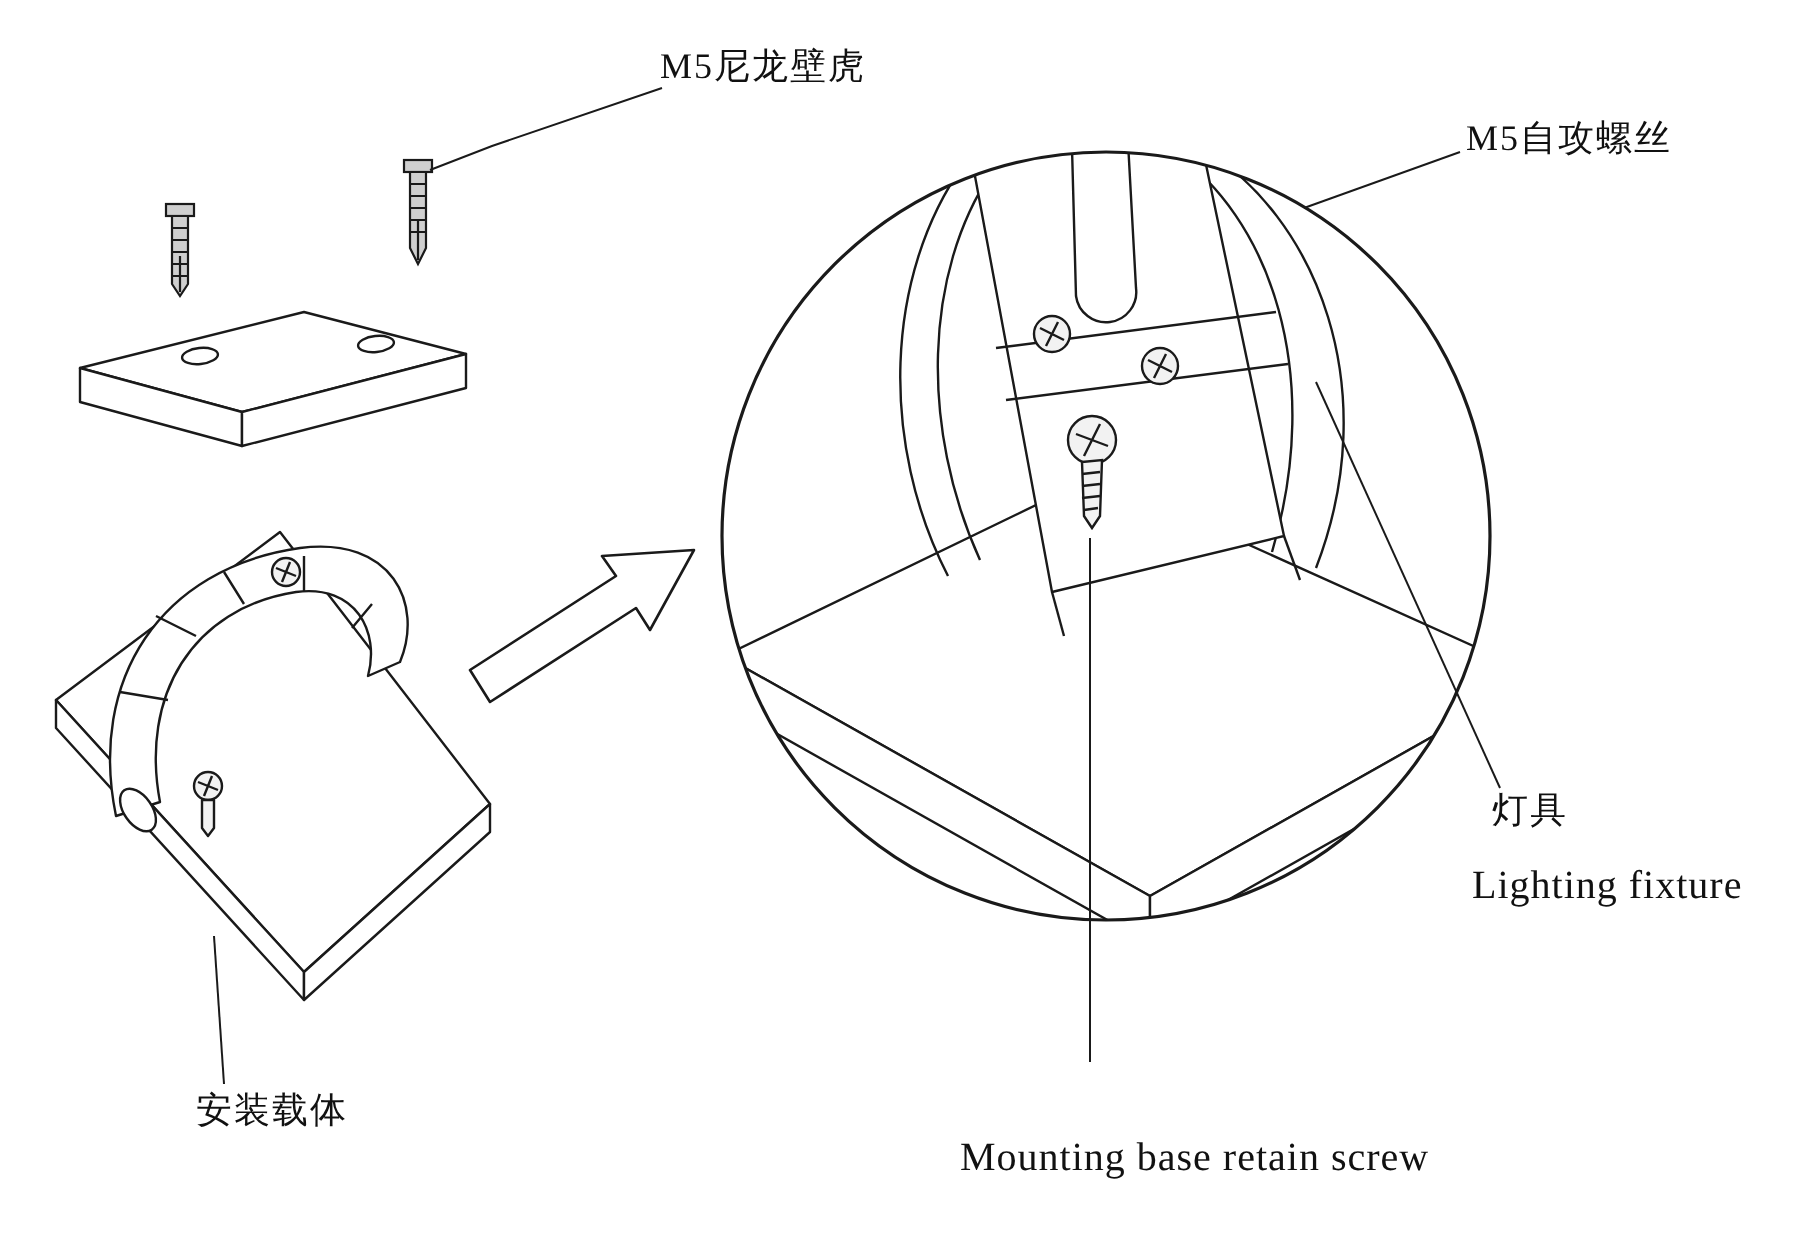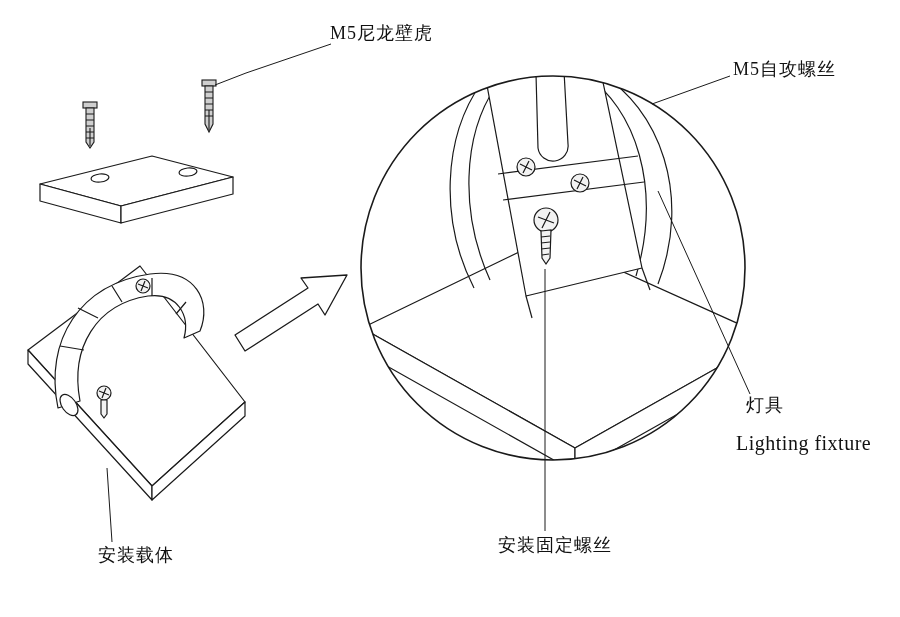--- a/index.html
+++ b/index.html
@@ -118,17 +118,17 @@
     </g>
   </svg>
 
   <div class="label zh" style="left:330px;top:8px">M5尼龙壁虎</div>
 
   <div class="label zh" style="left:733px;top:44px">M5自攻螺丝</div>
 
   <div class="label zh" style="left:746px;top:380px">灯具</div>
   <div class="label en" style="left:736px;top:416px">Lighting fixture</div>
 
-  <div class="label zh" style="left:498px;top:520px">安装固定螺丝</div>
+  <div class="label en" style="left:480px;top:552px">Mounting base retain screw</div>
 
   <div class="label zh" style="left:98px;top:530px">安装载体</div>
 
 </div>
 
 </body></html>

